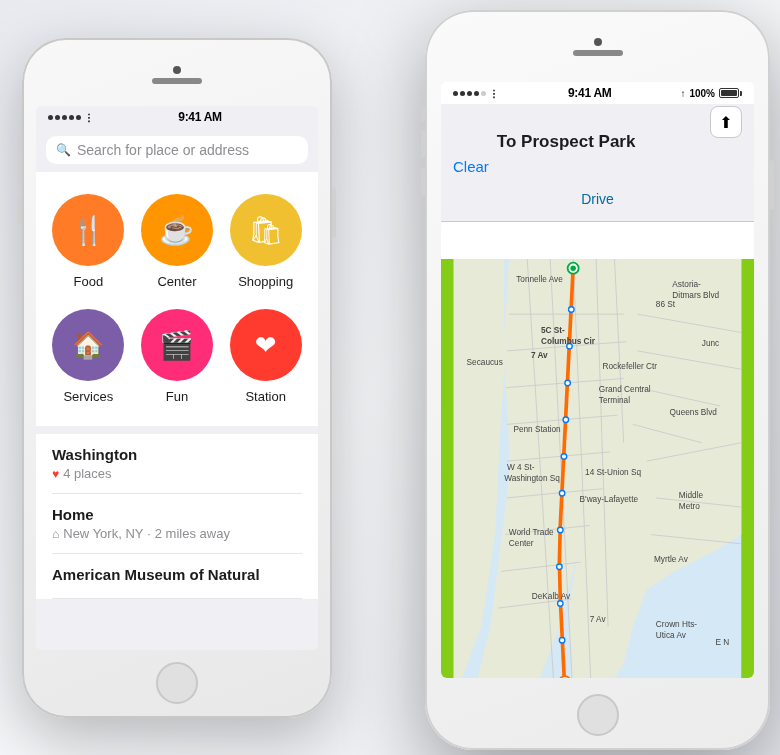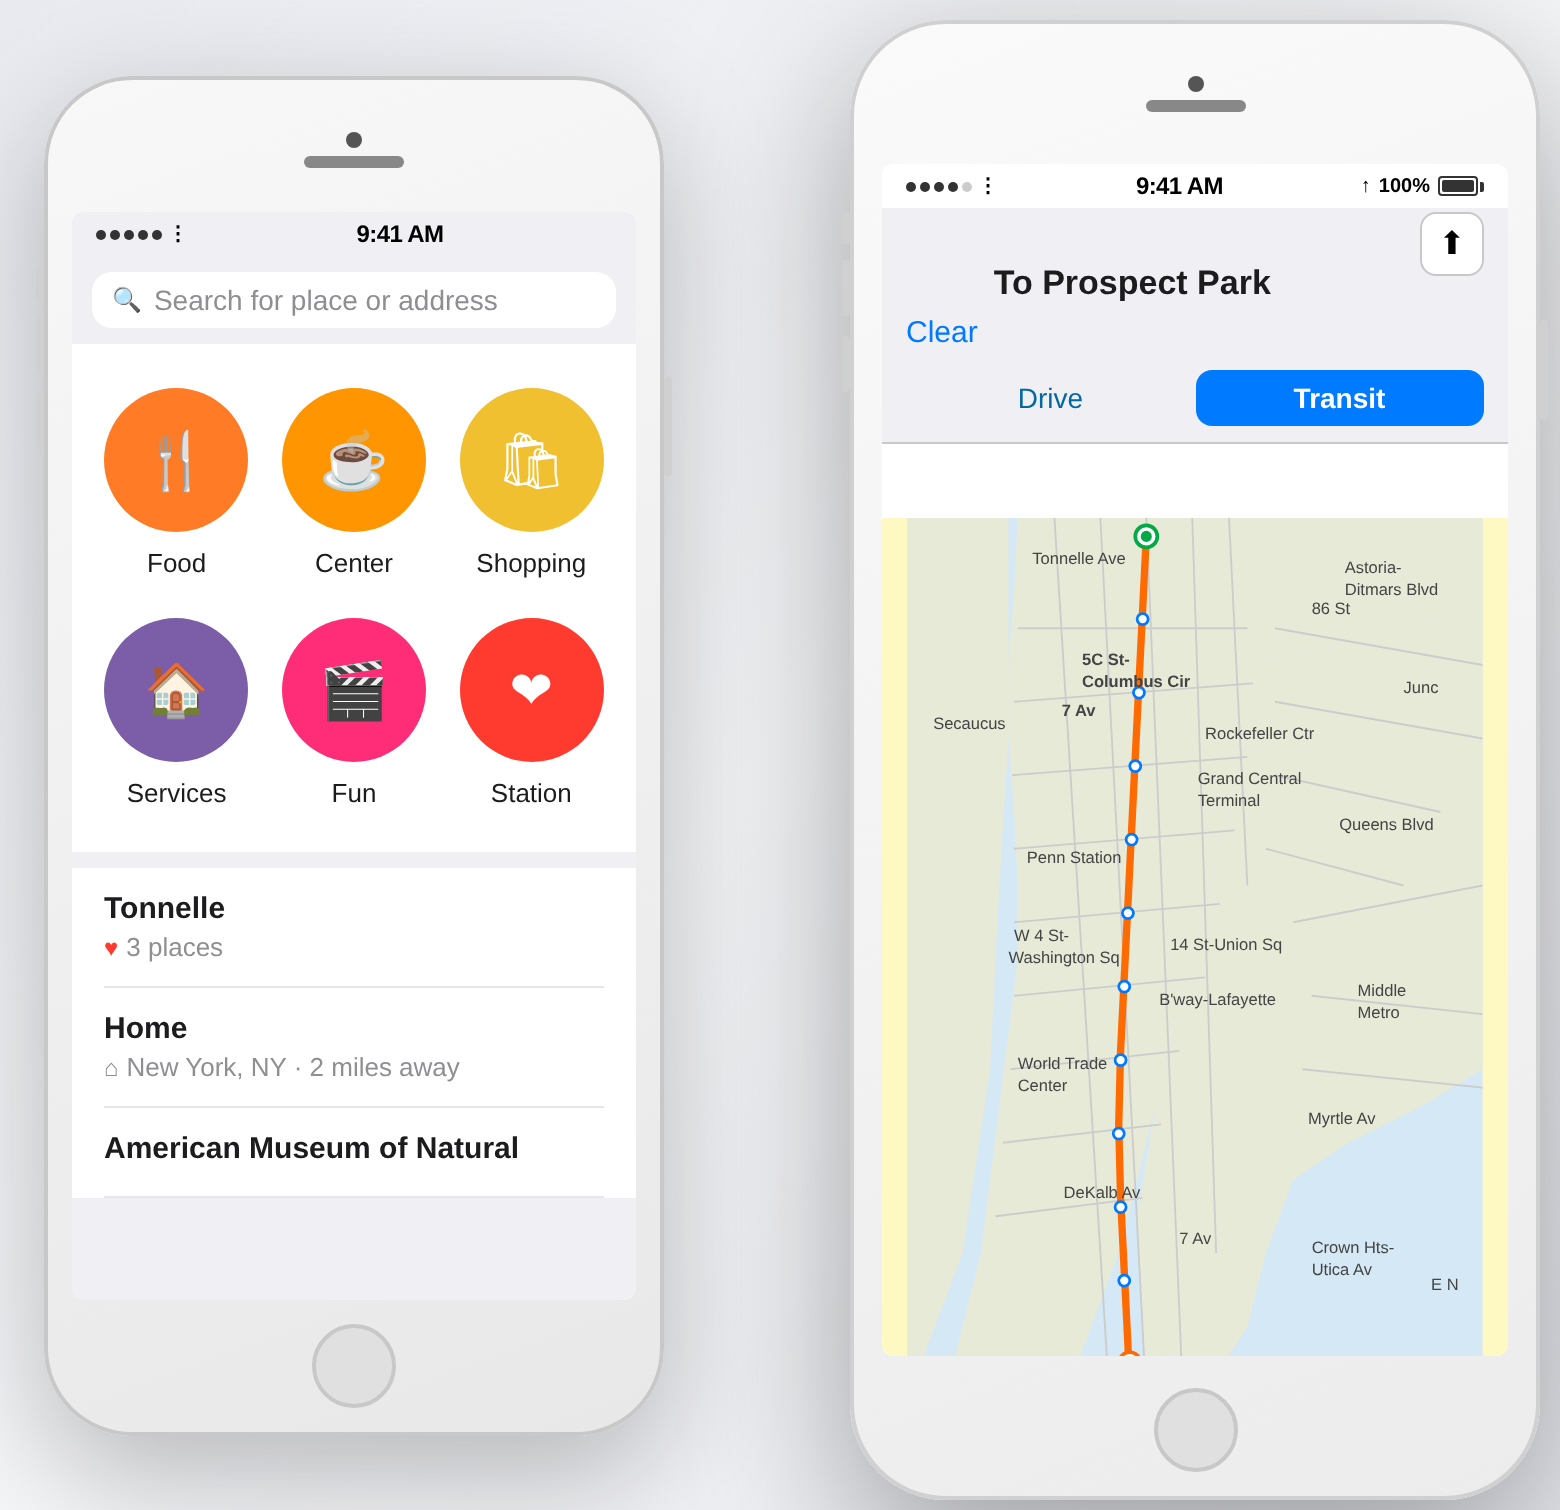--- a/index.html
+++ b/index.html
@@ -236,21 +236,21 @@
       color: white;
       font-weight: 600;
     }
     .transit-tab.inactive { color: #0369a1; }
 
     
     .map-area {
       flex: 1;
       position: relative;
       overflow: hidden;
-      background: #fef9c3;
+      background: #84cc16;
       margin-top: 37px;
     }
 
     
     .map-svg {
       position: absolute;
       top: 0;
       left: 0;
       width: 100%;
       height: 100%;
@@ -386,24 +386,24 @@
             <span style="color:white;font-size:26px;">❤</span>
           </div>
           <span class="category-label">Station</span>
         </div>
       </div>
 
       <div style="height:8px;background:#efeff4;"></div>
 
       <div class="list-section">
         <div class="list-item">
-          <div class="list-item-title">Tonnelle</div>
+          <div class="list-item-title">Washington</div>
           <div class="list-item-sub">
             <span class="heart-icon">♥</span>
-            <span>3 places</span>
+            <span>4 places</span>
           </div>
         </div>
         <div class="list-item">
           <div class="list-item-title">Home</div>
           <div class="list-item-sub">
             <span class="home-icon">⌂</span>
             <span>New York, NY · 2 miles away</span>
           </div>
         </div>
         <div class="list-item">
@@ -458,21 +458,20 @@
           <div style="position:absolute;right:0;top:-4px;width:32px;height:32px;background:#fff;border:1px solid #c8c8cc;border-radius:8px;display:flex;align-items:center;justify-content:center;font-size:16px;">⬆</div>
         </div>
 
         <div class="header-top-row">
           <span class="transit-clear-btn">Clear</span>
           <span class="transit-destination">To Prospect Park</span>
         </div>
 
         <div class="transit-tabs">
           <div class="transit-tab inactive">Drive</div>
-          <div class="transit-tab active">Transit</div>
         </div>
       </div>
 
       <div class="map-area">
         <svg class="map-svg" viewBox="0 0 313 480" xmlns="http://www.w3.org/2000/svg">
 
           <rect width="313" height="480" fill="#d4e8f5"></rect>
 
           <polygon points="60,0 180,0 195,30 190,80 185,120 175,160 165,200 155,240 145,280 135,320 125,360 115,400 100,440 85,480 20,480 30,440 40,400 45,360 50,320 55,280 60,240 60,200 58,160 55,120 55,80 58,40" fill="#e8ead8"></polygon>
 

